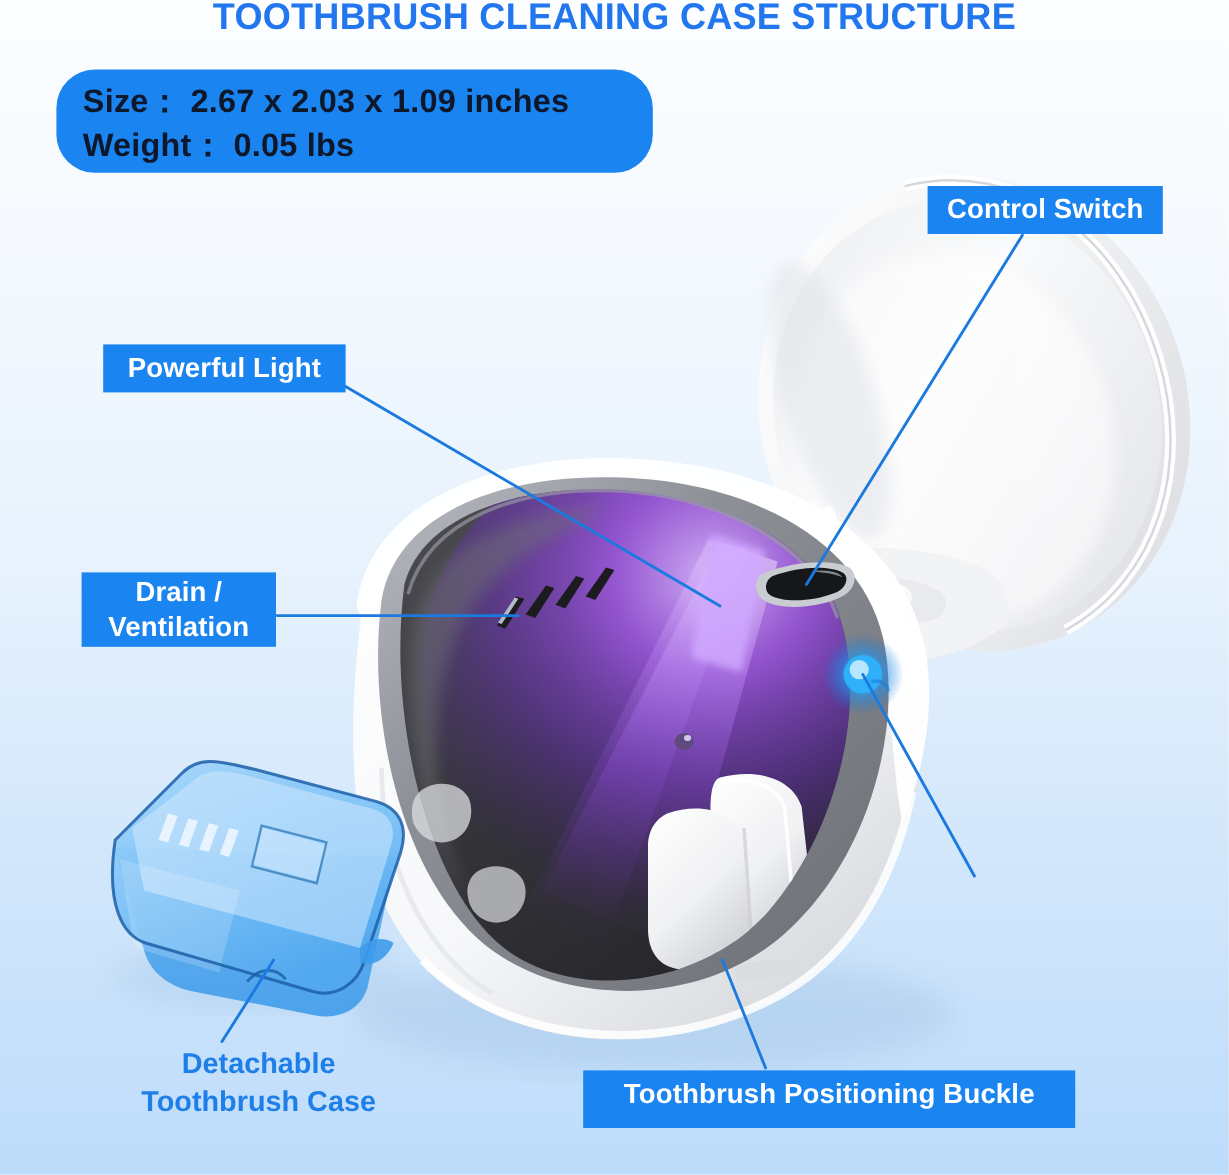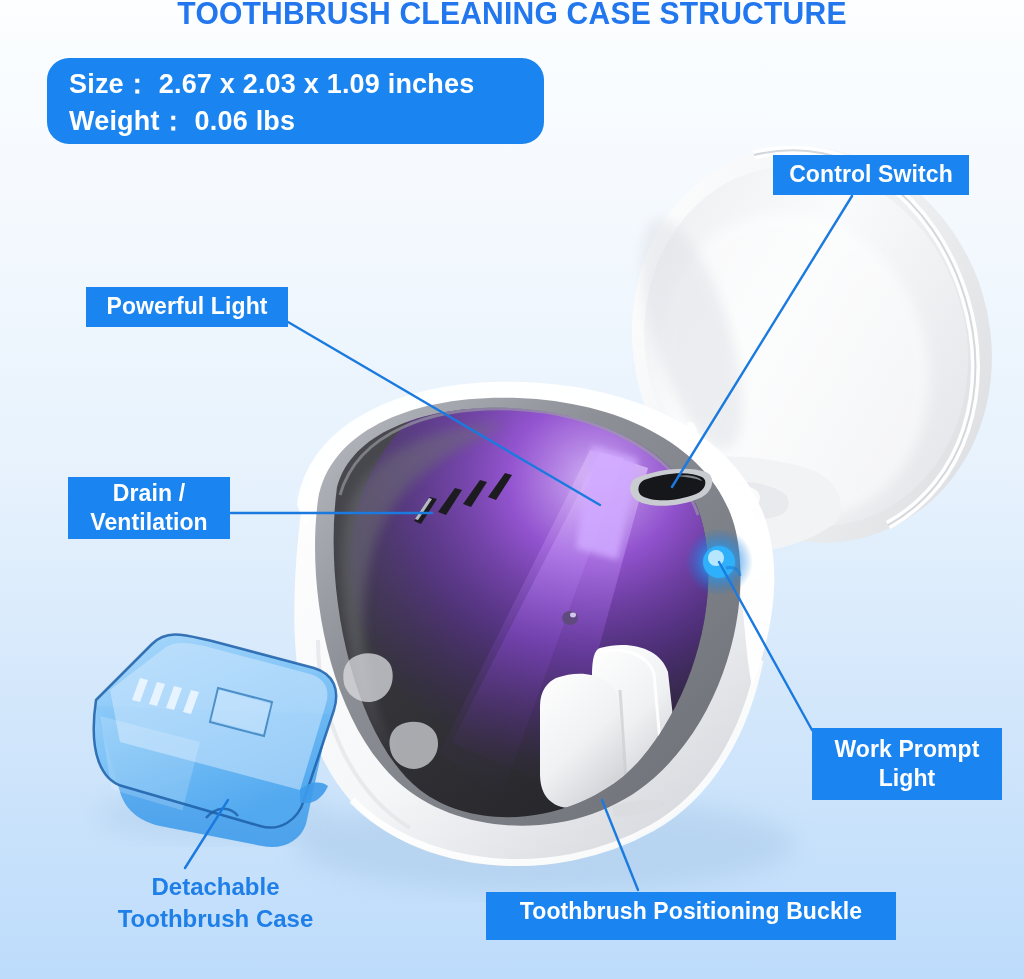--- a/index.html
+++ b/index.html
@@ -19,22 +19,22 @@
     position:absolute;top:-4px;left:0;width:1024px;text-align:center;
     font-size:31px;font-weight:bold;letter-spacing:.2px;
     color:#2277ee;
     font-family:"Liberation Sans Narrow","Liberation Sans",sans-serif;
     transform:scaleX(.97);
     white-space:nowrap;
   }
   
   #spec{
     position:absolute;left:47px;top:58px;width:497px;height:86px;
-    background:#1a84f0;border-radius:22px;
-    box-sizing:border-box;padding:8px 0 0 22px;color:#ffffff;
+    background:#1a84f0;border-radius:32px;
+    box-sizing:border-box;padding:8px 0 0 22px;color:#0f172a;
   }
   #spec div{
     font-size:27px;font-weight:bold;line-height:37px;white-space:nowrap;
     font-family:"Liberation Sans Narrow","Liberation Sans",sans-serif;
     letter-spacing:.2px;
   }
   
   .chip{
     position:absolute;background:#1a84f0;color:#fff;
     font-weight:bold;font-size:23px;line-height:29px;
@@ -292,31 +292,29 @@
       <path d="M812 730 L719 562"></path>
       <path d="M638 890 L602 800"></path>
       <path d="M185 868 L228 800"></path>
     </g>
   </svg>
 
   <div id="title">TOOTHBRUSH CLEANING CASE STRUCTURE</div>
 
   <div id="spec">
     <div>Size： 2.67 x 2.03 x 1.09 inches</div>
-    <div>Weight： 0.06 lbs</div>
+    <div>Weight： 0.05 lbs</div>
   </div>
 
   <div class="chip" id="c-control">Control Switch</div>
 
   <div class="chip" id="c-power">Powerful Light</div>
 
   <div class="chip" id="c-drain">Drain /
 Ventilation</div>
 
-  <div class="chip" id="c-work">Work Prompt
-Light</div>
 
   <div class="chip" id="c-buckle">Toothbrush Positioning Buckle</div>
 
   <div class="plain" id="c-detach">Detachable
 Toothbrush Case</div>
 
 </div>
 
 </body></html>

